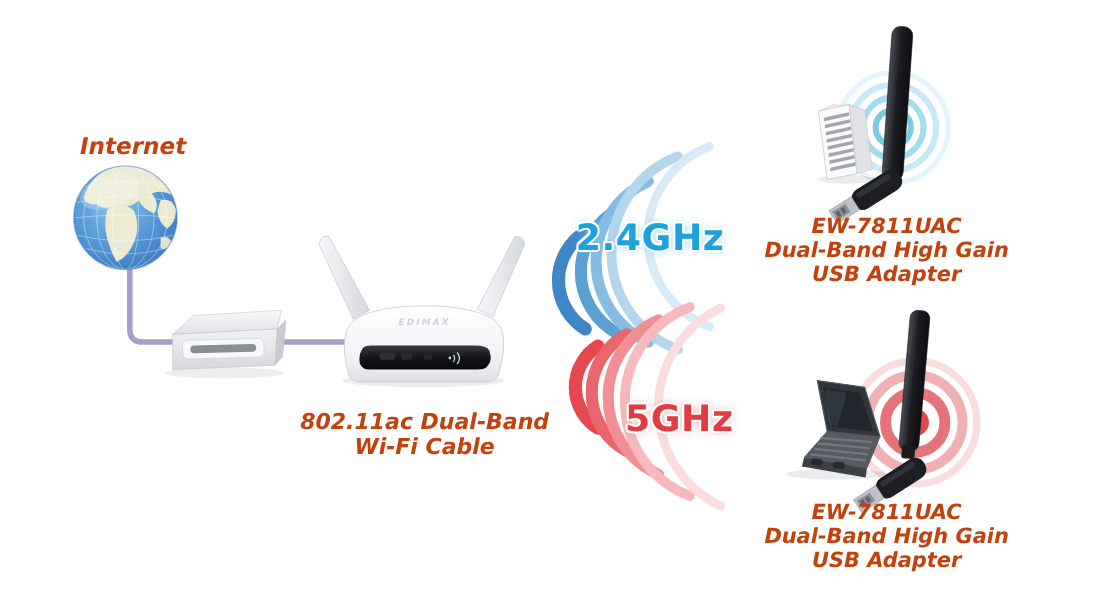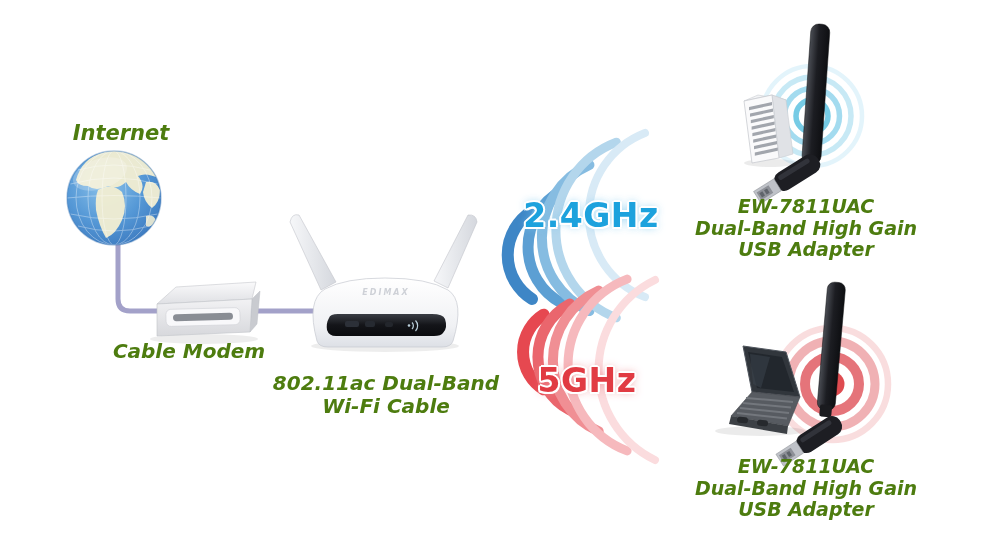--- a/index.html
+++ b/index.html
@@ -3,21 +3,21 @@
 <meta charset="utf-8">
 <style>
   html,body{margin:0;padding:0;background:#ffffff;}
   .canvas{
     position:relative;width:999px;height:558px;background:#ffffff;overflow:hidden;
     font-family:"DejaVu Sans","Liberation Sans",sans-serif;
   }
   .canvas svg{position:absolute;left:0;top:0;}
   .lbl{
     position:absolute;text-align:center;font-weight:bold;font-style:italic;
-    color:#4d7c0f;line-height:1.13;
+    color:#c2410c;line-height:1.13;
   }
   .lbl-internet{left:40px;top:122px;width:162px;font-size:21px;}
   .lbl-modem{left:89px;top:340px;width:200px;font-size:20px;}
   .lbl-router{left:266px;top:356px;width:240px;font-size:20px;line-height:1.15;margin-top:16px;}
   .lbl-adapter1{left:686px;top:196px;width:240px;font-size:19px;line-height:1.14;}
   .lbl-adapter2{left:686px;top:456px;width:240px;font-size:19px;line-height:1.14;}
   .badge{
     position:absolute;text-align:center;font-weight:800;font-style:normal;
     letter-spacing:.5px;font-size:33px;
   }
@@ -25,20 +25,21 @@
     left:511px;top:196px;width:160px;color:#1da2dd;
     text-shadow:-2px 0 0 #fff,2px 0 0 #fff,0 -2px 0 #fff,0 2px 0 #fff,
       -1.5px -1.5px 0 #fff,1.5px -1.5px 0 #fff,-1.5px 1.5px 0 #fff,1.5px 1.5px 0 #fff,
       0 0 8px rgba(120,200,240,.9);
   }
   .badge-5{
     left:507px;top:361px;width:160px;color:#e13b43;
     text-shadow:-2px 0 0 #fff,2px 0 0 #fff,0 -2px 0 #fff,0 2px 0 #fff,
       -1.5px -1.5px 0 #fff,1.5px -1.5px 0 #fff,-1.5px 1.5px 0 #fff,1.5px 1.5px 0 #fff,
       0 0 8px rgba(240,140,145,.9);
+    text-align:right;
   }
 </style>
 </head>
 <body>
 
 <div class="canvas">
 
 <svg width="999" height="558" viewBox="0 0 999 558">
   <defs>
     <radialGradient id="gOcean" cx="40%" cy="35%" r="75%">
@@ -221,21 +222,20 @@
       <rect x="-48" y="-7" width="24" height="14" fill="#bfc2c8" stroke="#8d9097" stroke-width="0.5"></rect>
       <rect x="-46" y="-4.5" width="14" height="9" fill="#8d9097"></rect>
       <rect x="-44" y="-2.5" width="3.5" height="5" fill="#5f646b"></rect>
       <rect x="-38.5" y="-2.5" width="3.5" height="5" fill="#5f646b"></rect>
     </g>
   </g>
 </svg>
 
   <div class="lbl lbl-internet">Internet</div>
 
-  <div class="lbl lbl-modem">Cable Modem</div>
 
   <div class="lbl lbl-router">
     <div>802.11ac Dual-Band</div>
     <div>Wi-Fi Cable</div>
   </div>
 
   <div class="badge badge-24">2.4GHz</div>
 
   <div class="badge badge-5">5GHz</div>
 

